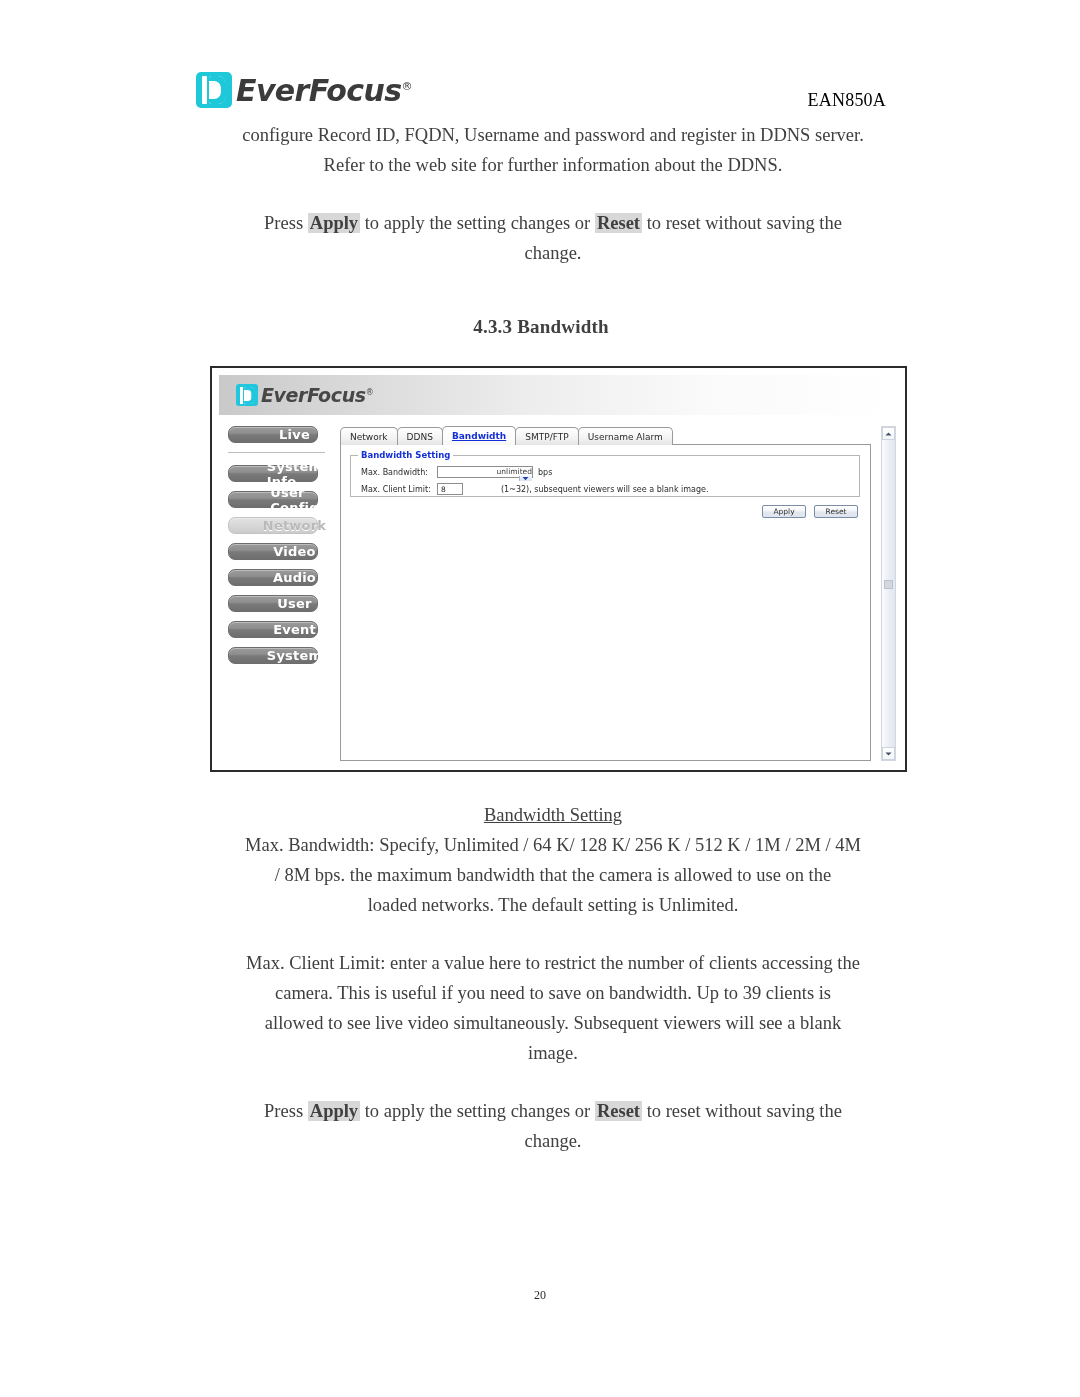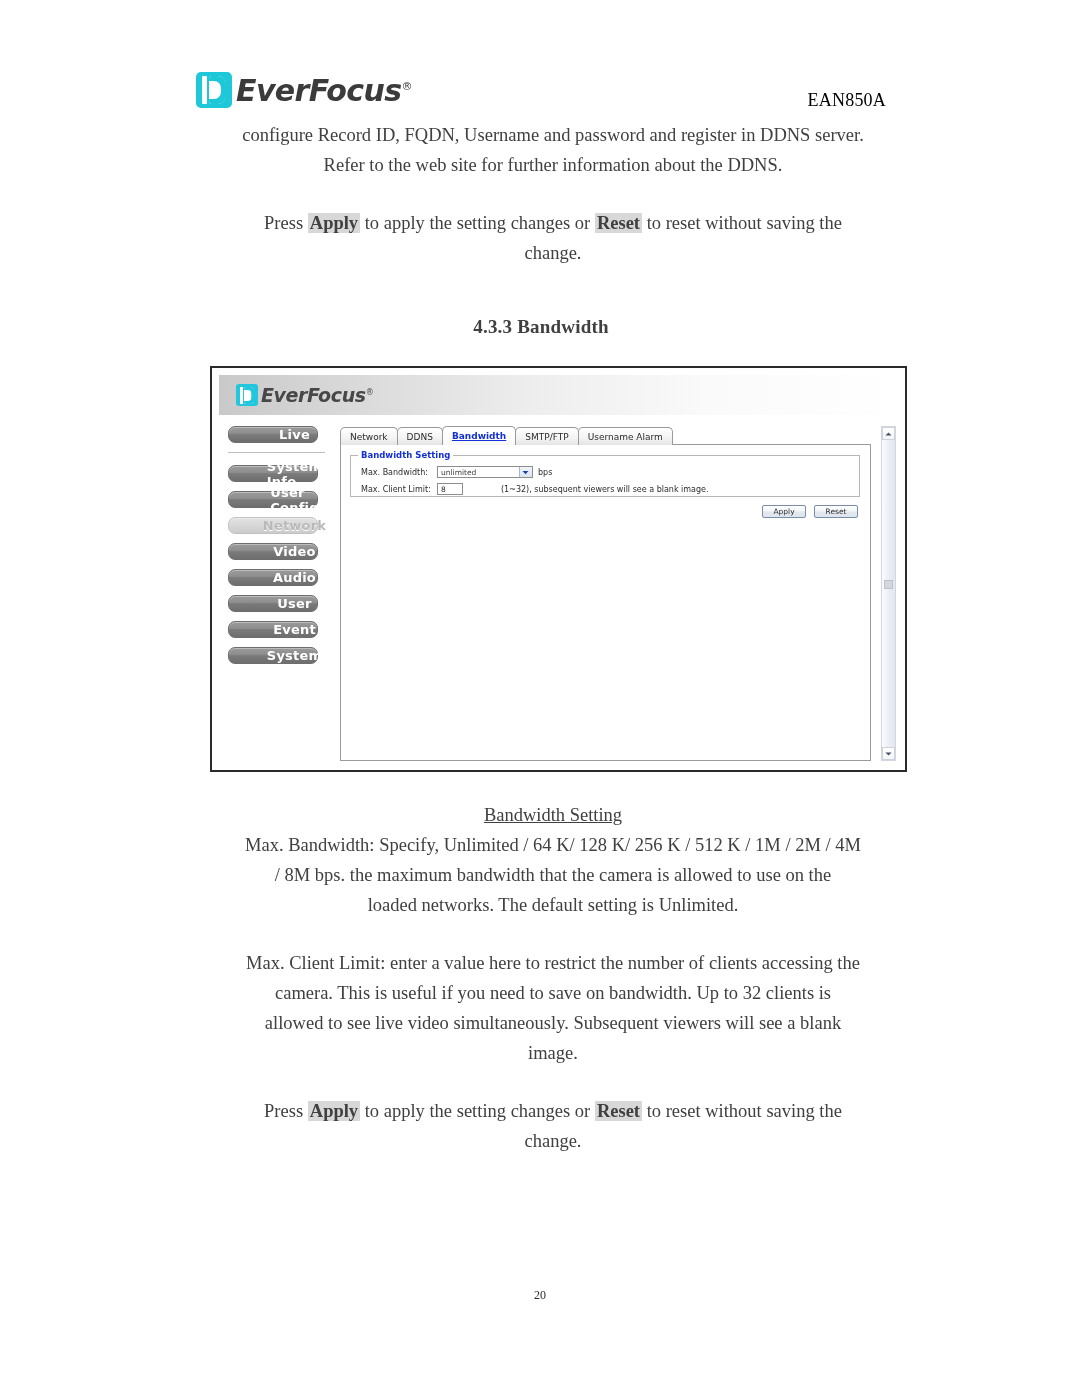--- a/index.html
+++ b/index.html
@@ -331,21 +331,22 @@
     width: 96px;
     height: 12px;
     border: 1px solid #8d8d8d;
     background: #ffffff;
     display: flex;
     align-items: flex-end;
     justify-content: space-between;
     box-sizing: border-box;
     font-size: 7.5px;
     color: #3a3a3a;
-    padding-left: 3px;
+    padding-left: 17px;
+    flex-direction: column;
   }
   .select-arrow {
     width: 12px;
     height: 10px;
     background: linear-gradient(to bottom, #f0f4fb 0%, #dbe4f3 100%);
     border-left: 1px solid #a9b6cf;
     display: flex;
     align-items: center;
     justify-content: center;
     margin-right: 0.5px;
@@ -549,21 +550,21 @@
 
 <div class="doc-body" style="top: 800px;">
   <p class="para underline-head">Bandwidth Setting</p>
   <p class="para indent">Max. Bandwidth: Specify, Unlimited / 64 K/ 128 K/ 256 K / 512 K / 1M / 2M / 4M</p>
   <p class="para indent">/ 8M bps. the maximum bandwidth that the camera is allowed to use on the</p>
   <p class="para indent">loaded networks. The default setting is Unlimited.</p>
 
   <div class="spacer-sm"></div>
 
   <p class="para indent">Max. Client Limit: enter a value here to restrict the number of clients accessing the</p>
-  <p class="para indent">camera. This is useful if you need to save on bandwidth. Up to 32 clients is</p>
+  <p class="para indent">camera. This is useful if you need to save on bandwidth. Up to 39 clients is</p>
   <p class="para indent">allowed to see live video simultaneously. Subsequent viewers will see a blank</p>
   <p class="para indent">image.</p>
 
   <div class="spacer-sm"></div>
 
   <p class="para indent"><span>Press </span><span class="hl">Apply</span><span> to apply the setting changes or </span><span class="hl">Reset</span><span> to reset without saving the</span></p>
   <p class="para indent">change.</p>
 </div>
 
 <div class="page-number">20</div>

